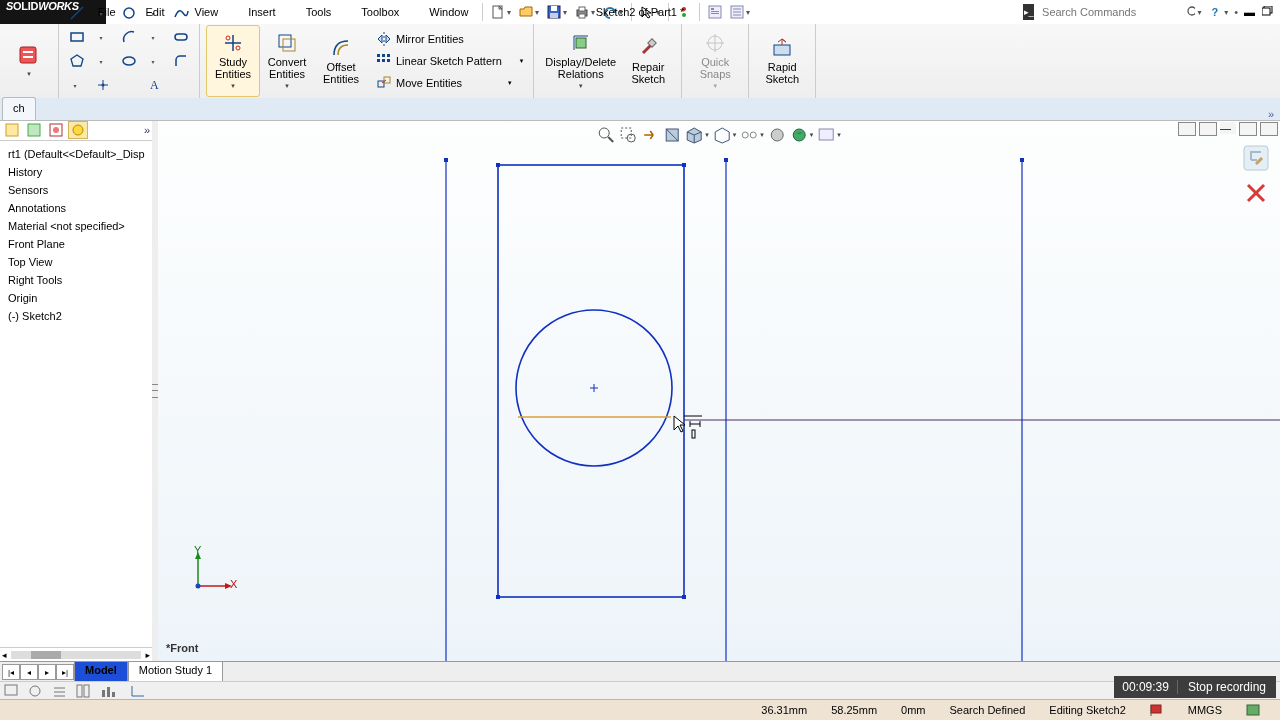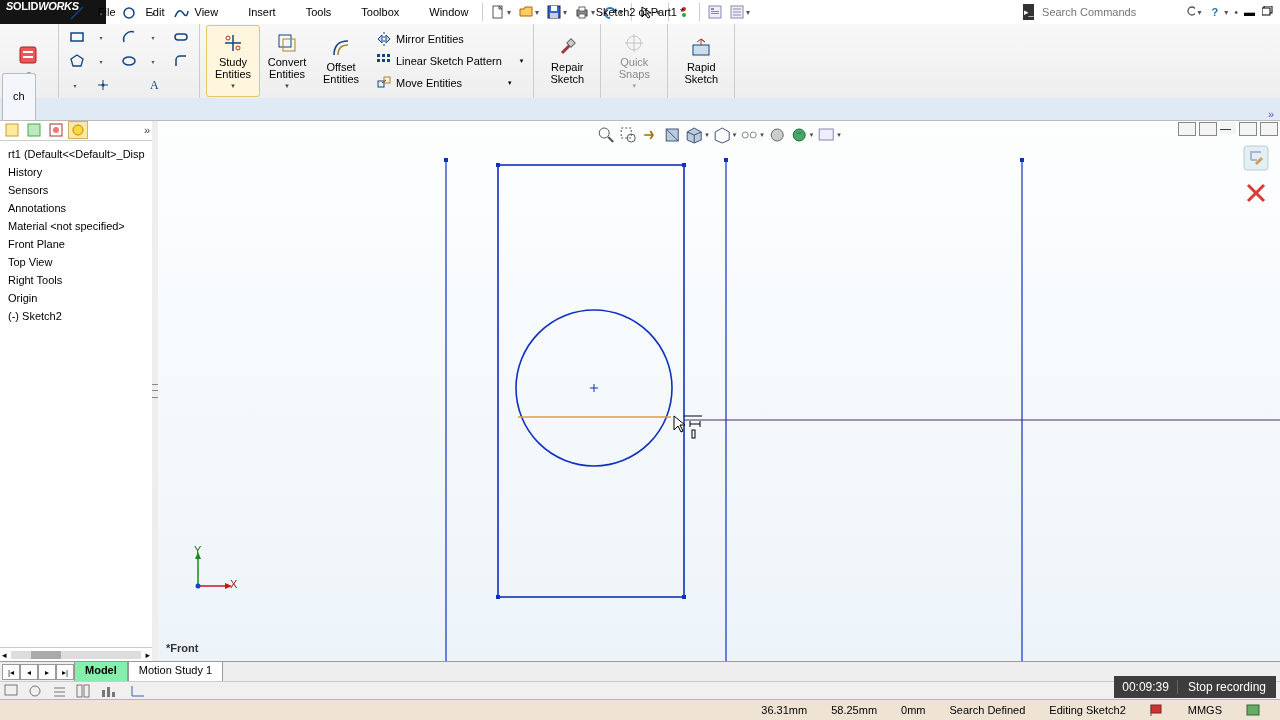--- a/index.html
+++ b/index.html
@@ -30,21 +30,21 @@
   .bigbtn .ic{width:22px;height:22px;margin-bottom:2px;}
   .bigbtn .dd{font-size:7px;color:#444;margin-top:2px;}
   .smallgrid{display:grid;grid-template-columns:repeat(5,24px);grid-auto-rows:22px;gap:2px 2px;}
   .smallgrid .c{display:flex;align-items:center;justify-content:center;}
   .smallgrid .d{font-size:6px;color:#555;margin-left:-4px;}
   .stackbtn{display:flex;align-items:center;gap:4px;height:22px;padding:0 4px;}
   .stackbtn .ic{width:16px;height:16px;}
   .stack{display:flex;flex-direction:column;justify-content:center;}
 
   .tabstrip{height:22px;background:#dfeaf5;border-bottom:1px solid #bbb;display:flex;align-items:flex-end;}
-  .tabstrip .tab{padding:14px 10px;border:1px solid #bbb;border-bottom:0;background:#f3f6fb;border-radius:3px 3px 0 0;margin-left:2px;font-size:11px;height:18px;line-height:16px;}
+  .tabstrip .tab{padding:2px 10px;border:1px solid #bbb;border-bottom:0;background:#f3f6fb;border-radius:3px 3px 0 0;margin-left:2px;font-size:11px;height:18px;line-height:16px;}
   .chev{margin-left:auto;margin-right:6px;color:#55a;font-size:11px;}
 
   .middle{position:absolute;top:120px;left:0;right:0;bottom:58px;}
   .side{position:absolute;left:0;top:0;width:152px;bottom:0;background:#fff;border-right:1px solid #aaa;}
   .side-top{display:flex;align-items:center;height:20px;border-bottom:1px solid #ccc;padding:0 2px;gap:2px;}
   .side-top .sq{width:18px;height:16px;border:1px solid transparent;display:flex;align-items:center;justify-content:center;}
   .side-top .sq.sel{background:#fde9a7;border-color:#d4b35a;}
   .tree{padding:4px 2px;}
   .tree div{padding:1px 2px 1px 6px;white-space:nowrap;overflow:hidden;text-overflow:ellipsis;line-height:16px;}
   .splitter{position:absolute;left:152px;top:0;width:6px;bottom:0;background:#eee;border-right:1px solid #aaa;}
@@ -56,21 +56,21 @@
   .triad{position:absolute;left:28px;bottom:64px;}
   .viewname{position:absolute;left:8px;bottom:8px;font-weight:bold;color:#333;}
   .confirm{position:absolute;right:10px;top:24px;display:flex;flex-direction:column;gap:10px;align-items:center;}
   .corner{position:absolute;right:2px;top:2px;display:flex;gap:3px;}
   .corner .b{width:16px;height:12px;border:1px solid #888;background:#f4f4f4;}
 
   .bottom-tabs{position:absolute;left:0;right:0;bottom:38px;height:20px;display:flex;align-items:center;border-top:1px solid #999;background:#eee;}
   .bottom-tabs .navs{display:flex;gap:0;margin-left:2px;}
   .bottom-tabs .nb{width:16px;height:14px;border:1px solid #999;background:#fff;font-size:8px;display:flex;align-items:center;justify-content:center;}
   .bottom-tabs .tab{padding:2px 10px;border:1px solid #999;border-top:0;background:#fff;font-size:11px;height:15px;line-height:13px;}
-  .bottom-tabs .tab.sel{background:#86efac;font-weight:bold;}
+  .bottom-tabs .tab.sel{background:#1d4ed8;font-weight:bold;}
 
   .toolstrip{position:absolute;left:0;right:0;bottom:20px;height:18px;background:#f0f0f0;border-top:1px solid #ccc;display:flex;align-items:center;padding-left:4px;gap:8px;}
   .toolstrip .tb{width:16px;height:14px;}
 
   .status{position:absolute;left:0;right:0;bottom:0;height:20px;background:#efe4d4;border-top:1px solid #c8b58f;display:flex;align-items:center;justify-content:flex-end;gap:24px;padding:0 40px 0 10px;font-size:11px;}
   .recbox{position:absolute;right:4px;bottom:22px;display:flex;align-items:center;background:#3d3d3d;color:#fff;height:22px;font-size:12px;}
   .recbox .t{padding:0 8px;border-right:1px solid #666;}
   .recbox .s{padding:0 10px;}
 
   svg{display:block}
@@ -351,20 +351,30 @@
             <line x1="6" y1="8" x2="10" y2="5" stroke="#a33"></line>
           </svg>
           <span>Move Entities</span>
           <span style="font-size:7px;margin-left:42px">▾</span>
         </div>
     </div>
   </div>
   <div class="group">
     <div class="bigbtn">
       <svg class="ic" width="22" height="22">
+          <rect x="6" y="6" width="10" height="10" fill="#8c8" stroke="#363"></rect>
+          <line x1="4" y1="4" x2="18" y2="4" stroke="#148"></line>
+          <line x1="4" y1="4" x2="4" y2="18" stroke="#148"></line>
+        </svg>
+      <span style="white-space:pre-line">Display/Delete
+Relations</span>
+      <span class="dd">▾</span>
+    </div>
+    <div class="bigbtn">
+      <svg class="ic" width="22" height="22">
           <path d="M6 16 L14 8" stroke="#a33" stroke-width="3"></path>
           <rect x="12" y="3" width="6" height="6" fill="#ccc" stroke="#666" transform="rotate(45 15 6)"></rect>
         </svg>
       <span style="white-space:pre-line">Repair
 Sketch</span>
     </div>
   </div>
   <div class="group">
     <div class="bigbtn" style="opacity:.45">
       <svg class="ic" width="22" height="22">

